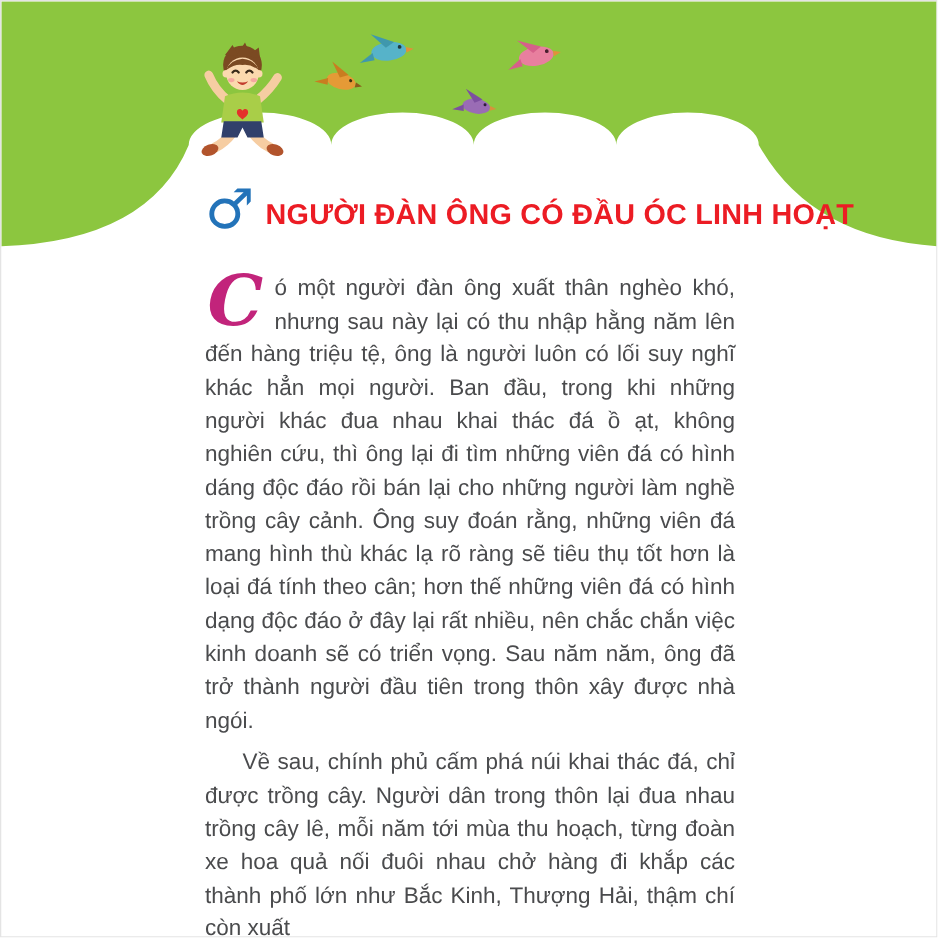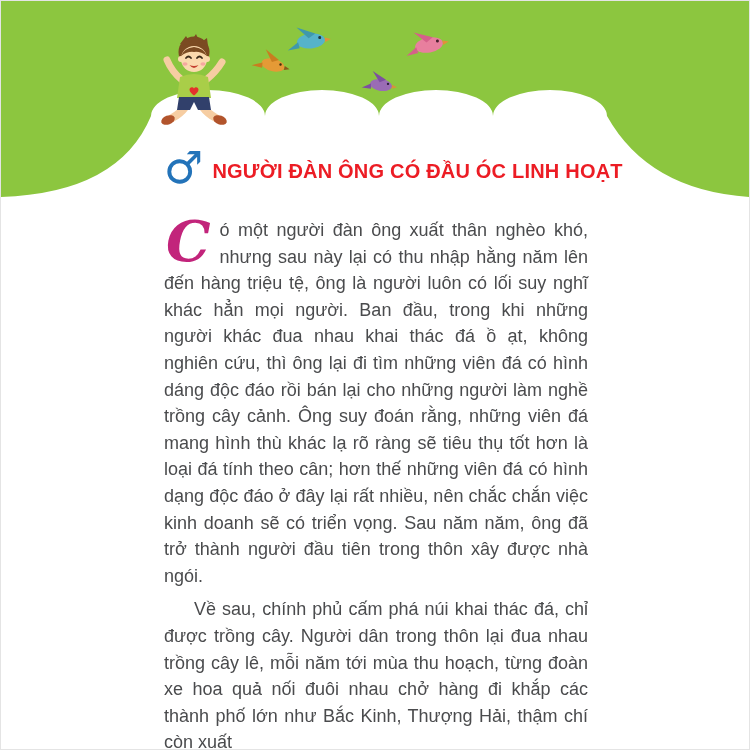--- a/index.html
+++ b/index.html
@@ -30,21 +30,21 @@
     display:flex;align-items:center;gap:9px;height:48px;
   }
   .male-symbol{
     font-family:"DejaVu Sans",sans-serif;
     font-size:44px;line-height:1;font-weight:bold;
     color:var(--symbol-blue,#2373B9);
     transform:translateY(-3px);
   }
   .story-title{
     font-family:"Liberation Sans","DejaVu Sans",sans-serif;
-    font-weight:700;font-size:20px;letter-spacing:0.2px;
+    font-weight:700;font-size:23px;letter-spacing:0.2px;
     color:var(--title-red,#EC1C24);
     white-space:nowrap;
   }
   .body-copy{
     margin-top:22px;
     font-family:"Liberation Sans","DejaVu Sans",sans-serif;
     font-size:18px;line-height:26.6px;
     color:var(--body-text,#4A4B4D);
     text-align:justify;
   }

